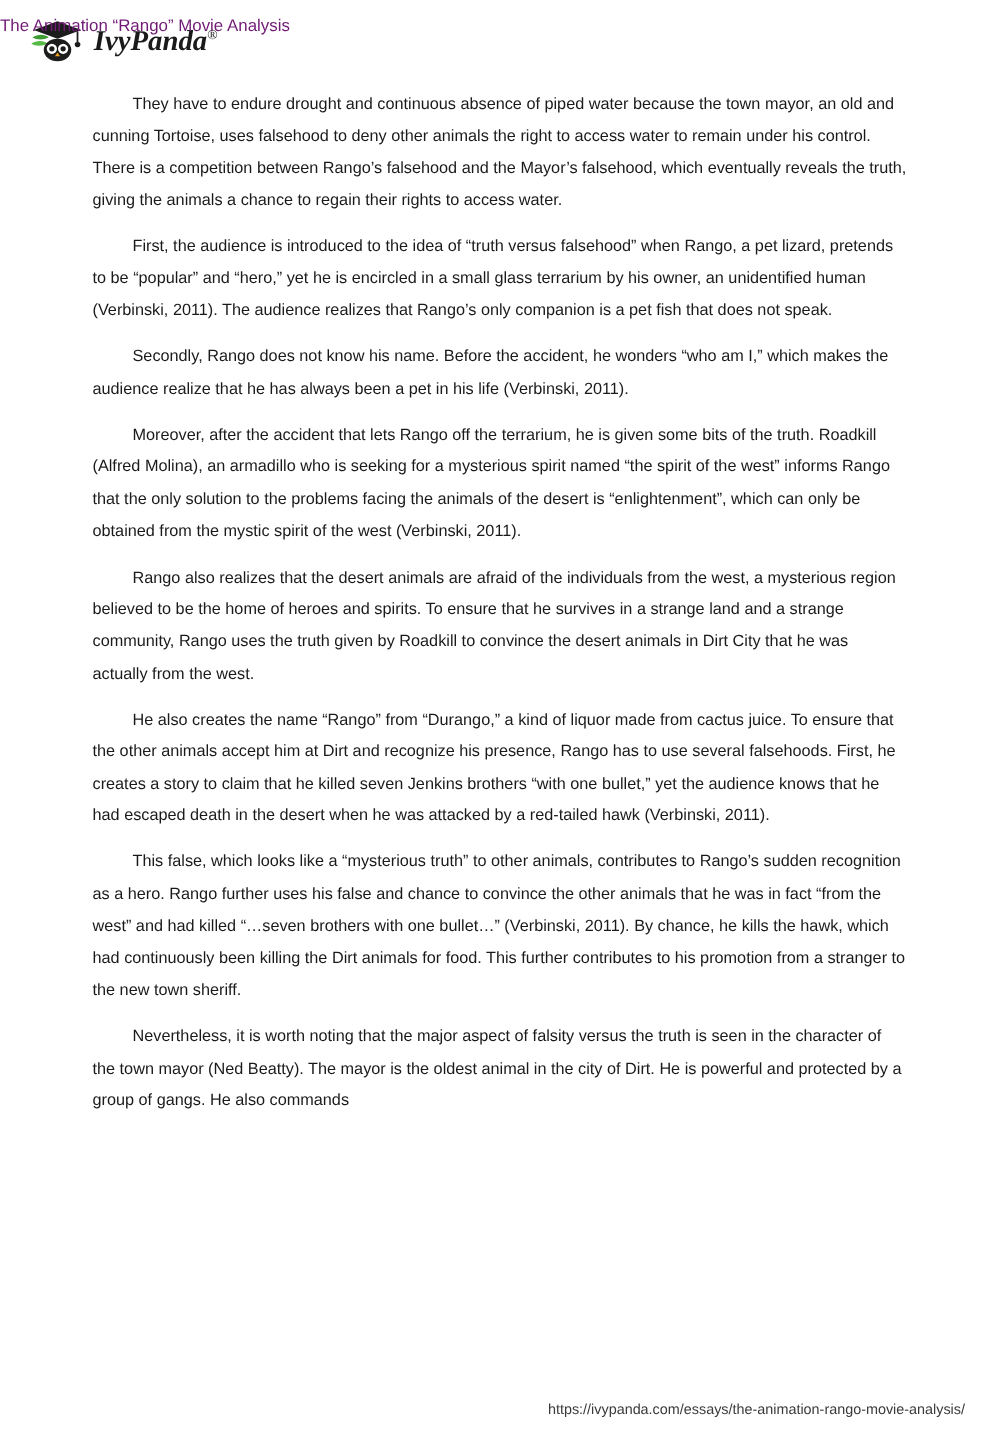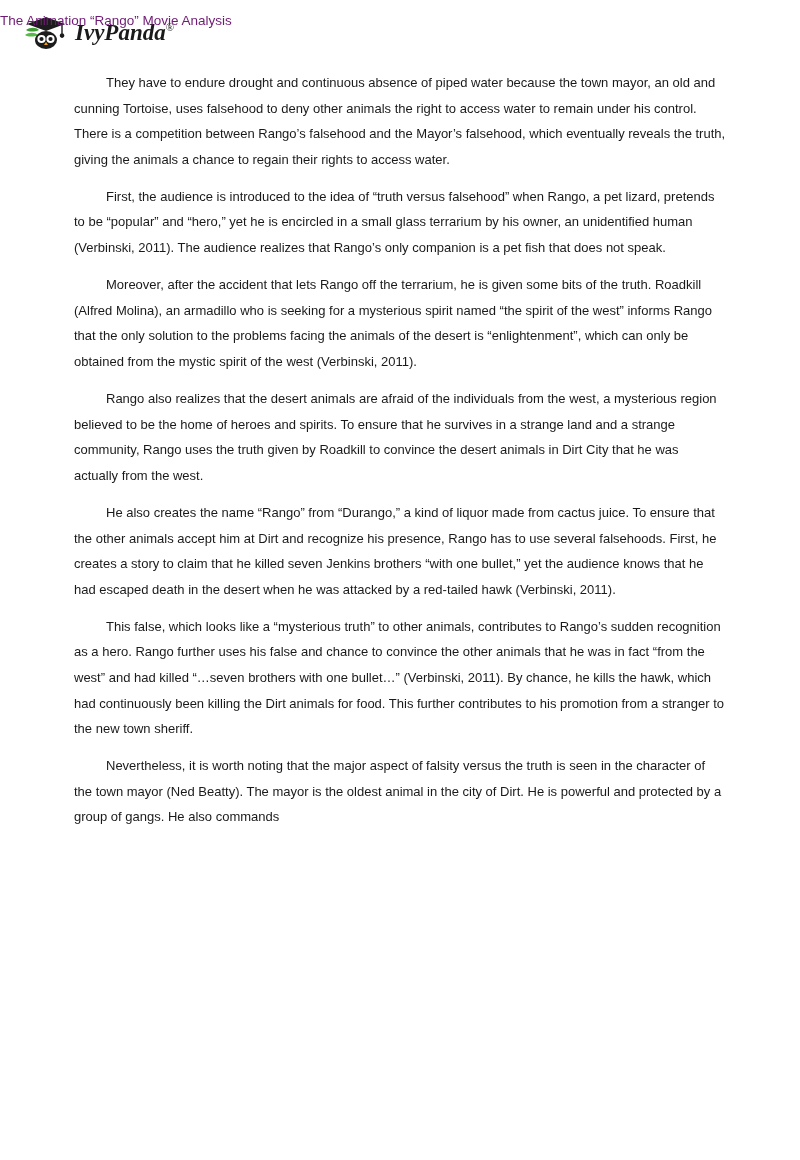--- a/index.html
+++ b/index.html
@@ -123,21 +123,23 @@
       </span>
       <span class="brand-text"><span>IvyPanda</span><span class="reg">®</span></span>
     </div>
 
     <div class="header-title">The Animation “Rango” Movie Analysis</div>
   </div>
 
   <div class="content">
     <p class="para">They have to endure drought and continuous absence of piped water because the town mayor, an old and cunning Tortoise, uses falsehood to deny other animals the right to access water to remain under his control. There is a competition between Rango’s falsehood and the Mayor’s falsehood, which eventually reveals the truth, giving the animals a chance to regain their rights to access water.</p>
     <p class="para">First, the audience is introduced to the idea of “truth versus falsehood” when Rango, a pet lizard, pretends to be “popular” and “hero,” yet he is encircled in a small glass terrarium by his owner, an unidentified human (Verbinski, 2011). The audience realizes that Rango’s only companion is a pet fish that does not speak.</p>
+    <p class="para">Secondly, Rango does not know his name. Before the accident, he wonders “who am I,” which makes the audience realize that he has always been a pet in his life (Verbinski, 2011).</p>
     <p class="para">Moreover, after the accident that lets Rango off the terrarium, he is given some bits of the truth. Roadkill (Alfred Molina), an armadillo who is seeking for a mysterious spirit named “the spirit of the west” informs Rango that the only solution to the problems facing the animals of the desert is “enlightenment”, which can only be obtained from the mystic spirit of the west (Verbinski, 2011).</p>
     <p class="para">Rango also realizes that the desert animals are afraid of the individuals from the west, a mysterious region believed to be the home of heroes and spirits. To ensure that he survives in a strange land and a strange community, Rango uses the truth given by Roadkill to convince the desert animals in Dirt City that he was actually from the west.</p>
     <p class="para">He also creates the name “Rango” from “Durango,” a kind of liquor made from cactus juice. To ensure that the other animals accept him at Dirt and recognize his presence, Rango has to use several falsehoods. First, he creates a story to claim that he killed seven Jenkins brothers “with one bullet,” yet the audience knows that he had escaped death in the desert when he was attacked by a red-tailed hawk (Verbinski, 2011).</p>
     <p class="para">This false, which looks like a “mysterious truth” to other animals, contributes to Rango’s sudden recognition as a hero. Rango further uses his false and chance to convince the other animals that he was in fact “from the west” and had killed “…seven brothers with one bullet…” (Verbinski, 2011). By chance, he kills the hawk, which had continuously been killing the Dirt animals for food. This further contributes to his promotion from a stranger to the new town sheriff.</p>
     <p class="para">Nevertheless, it is worth noting that the major aspect of falsity versus the truth is seen in the character of the town mayor (Ned Beatty). The mayor is the oldest animal in the city of Dirt. He is powerful and protected by a group of gangs. He also commands</p>
   </div>
 
+  <div class="footer">https://ivypanda.com/essays/the-animation-rango-movie-analysis/</div>
 
 </div>
 
 </body></html>

